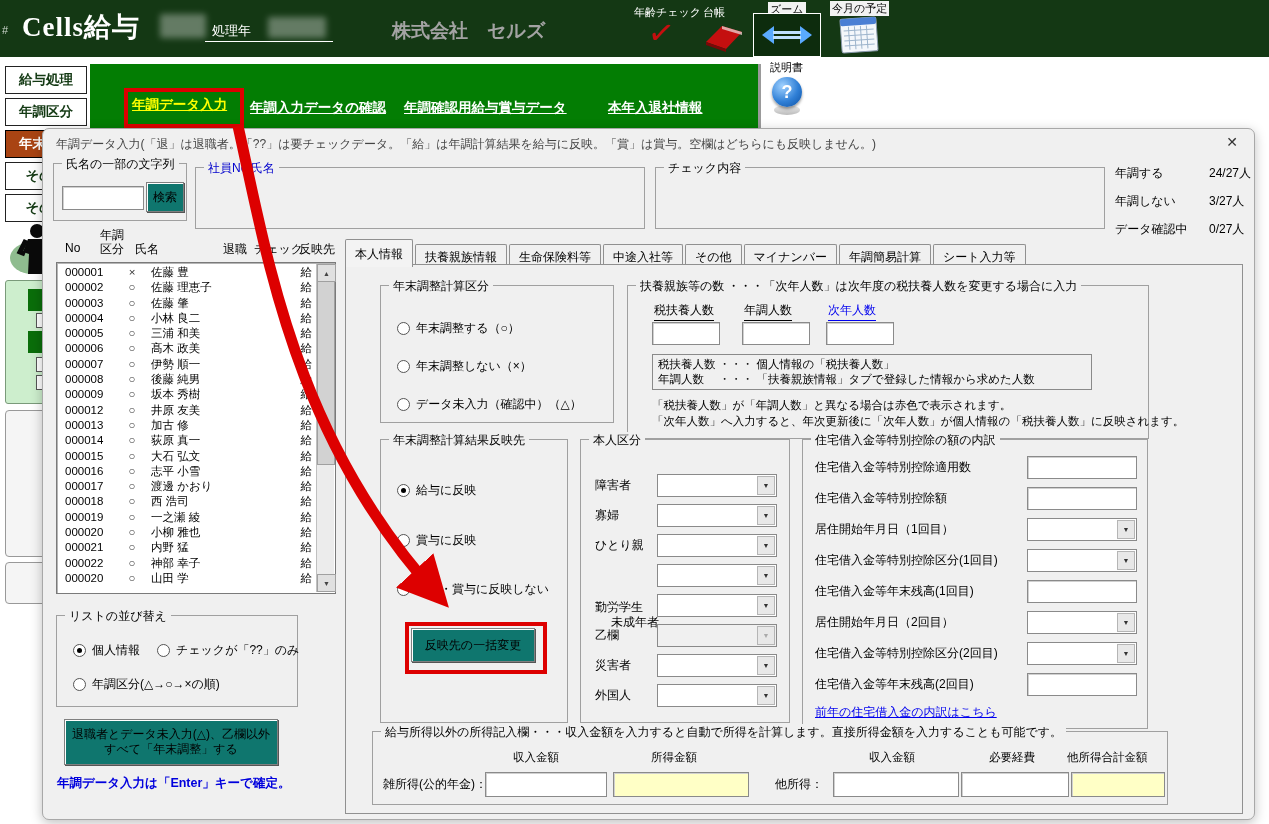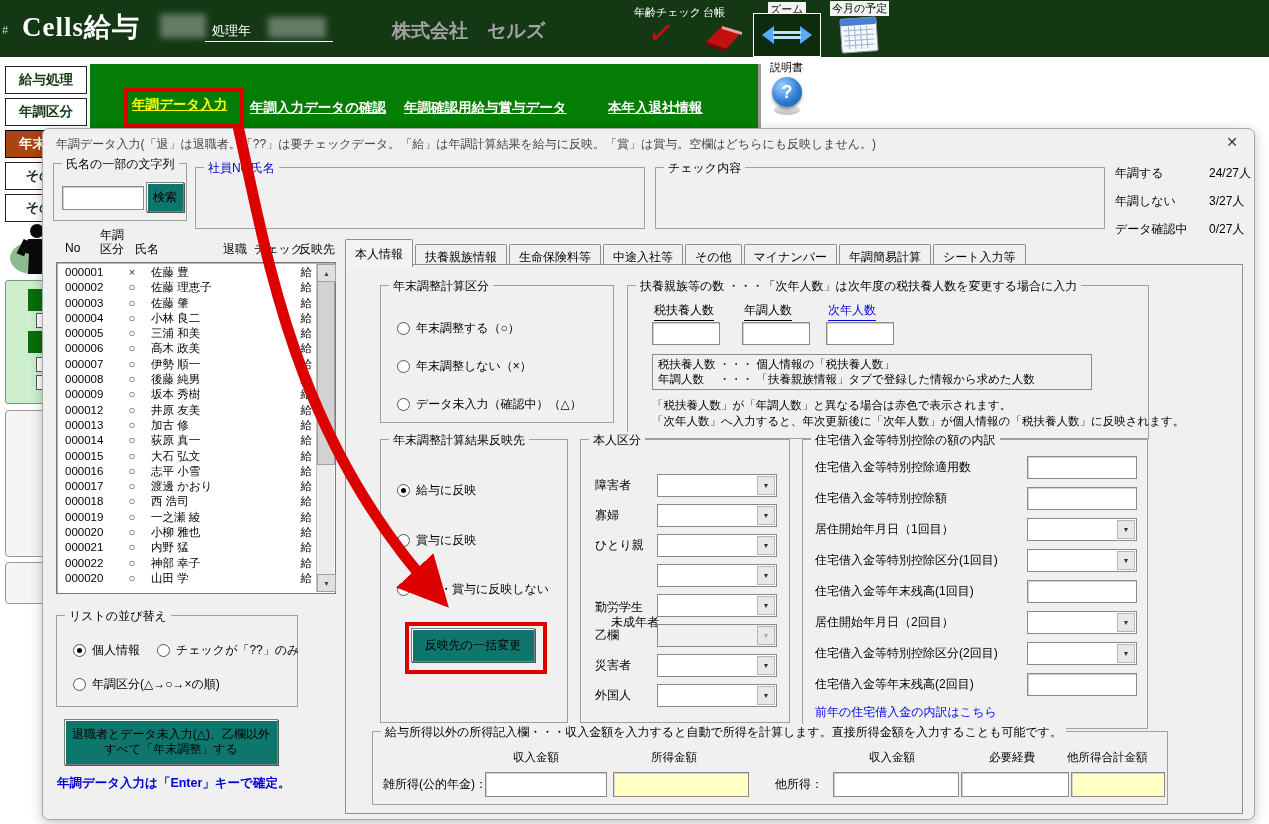--- a/index.html
+++ b/index.html
@@ -81,21 +81,21 @@
   
   #tabstrip{position:absolute;left:302px;top:110px;height:26px;white-space:nowrap}
   .tab{display:inline-block;border:1px solid #909090;border-bottom:none;border-radius:2px 2px 0 0;background:#f0f0f0;
        padding:4px 9px 2px;font-size:12px;position:relative;top:3px;margin-right:2px;cursor:pointer}
   .tab.active{top:0;padding-top:6px;padding-bottom:4px;background:#f3f3f3;z-index:3;font-weight:normal}
   #tabpanel{position:absolute;left:302px;top:135px;width:896px;height:548px;border:1px solid #909090;background:#f0f0f0}
   .note{position:absolute;font-size:11.5px;white-space:nowrap}
   .notebox{position:absolute;border:1px solid #8a8a8a;font-size:11.5px;padding:2px 5px;line-height:15px;white-space:nowrap}
   .fldlbl{position:absolute;font-size:12px;white-space:nowrap;border-bottom:1px solid #000;padding-bottom:1px}
   .fldlbl.blue{color:#0000ee;border-bottom-color:#0000ee}
-  .link{color:#0000ee;font-size:12px;white-space:nowrap;cursor:pointer}
+  .link{color:#0000ee;text-decoration:underline;font-size:12px;white-space:nowrap;cursor:pointer}
   #redbox-btn{position:absolute;left:24px;top:182px;width:134px;height:44px;border:4px solid #dd0000;z-index:4}
   #enter-note{position:absolute;left:14px;top:646px;color:#0000dd;font-weight:bold;font-size:12.5px;white-space:nowrap}
   #arrow-svg{position:absolute;left:0;top:0;width:1269px;height:824px;z-index:60;pointer-events:none}
   .rowlbl{position:absolute;font-size:12px;white-space:nowrap}
   .stat-lbl{position:absolute;left:0;font-size:12px;white-space:nowrap}
   .stat-val{position:absolute;left:94px;font-size:12px;white-space:nowrap}
 </style>
 </head>
 <body>
 

